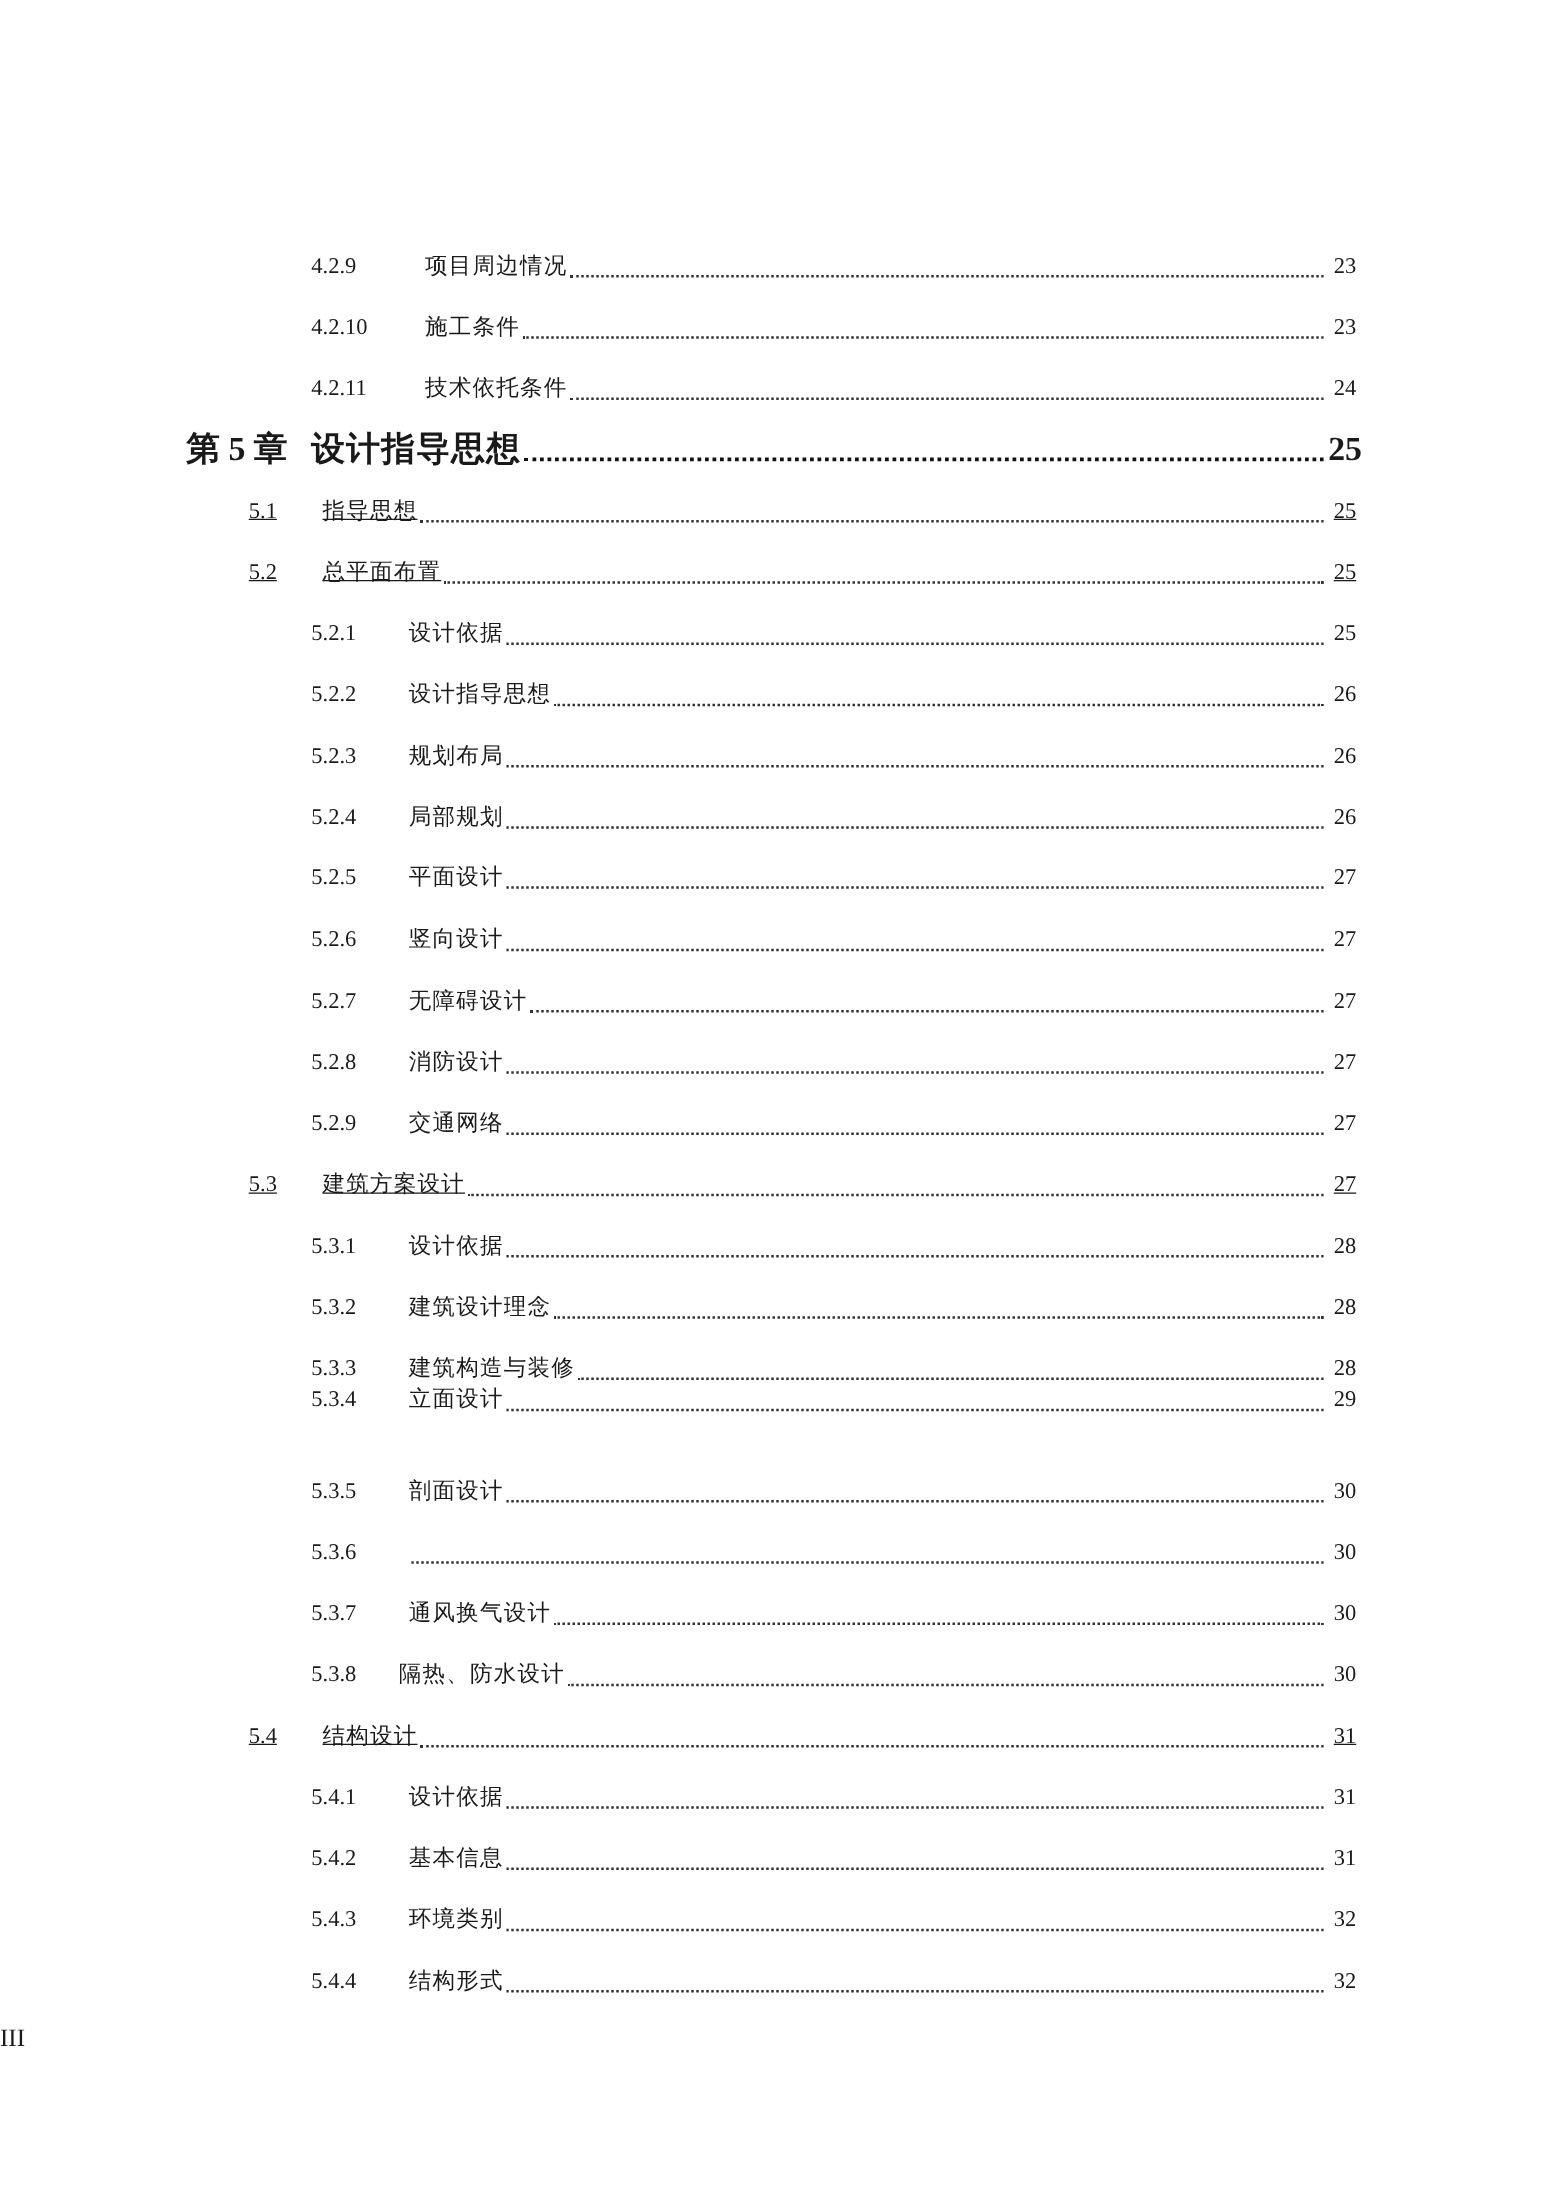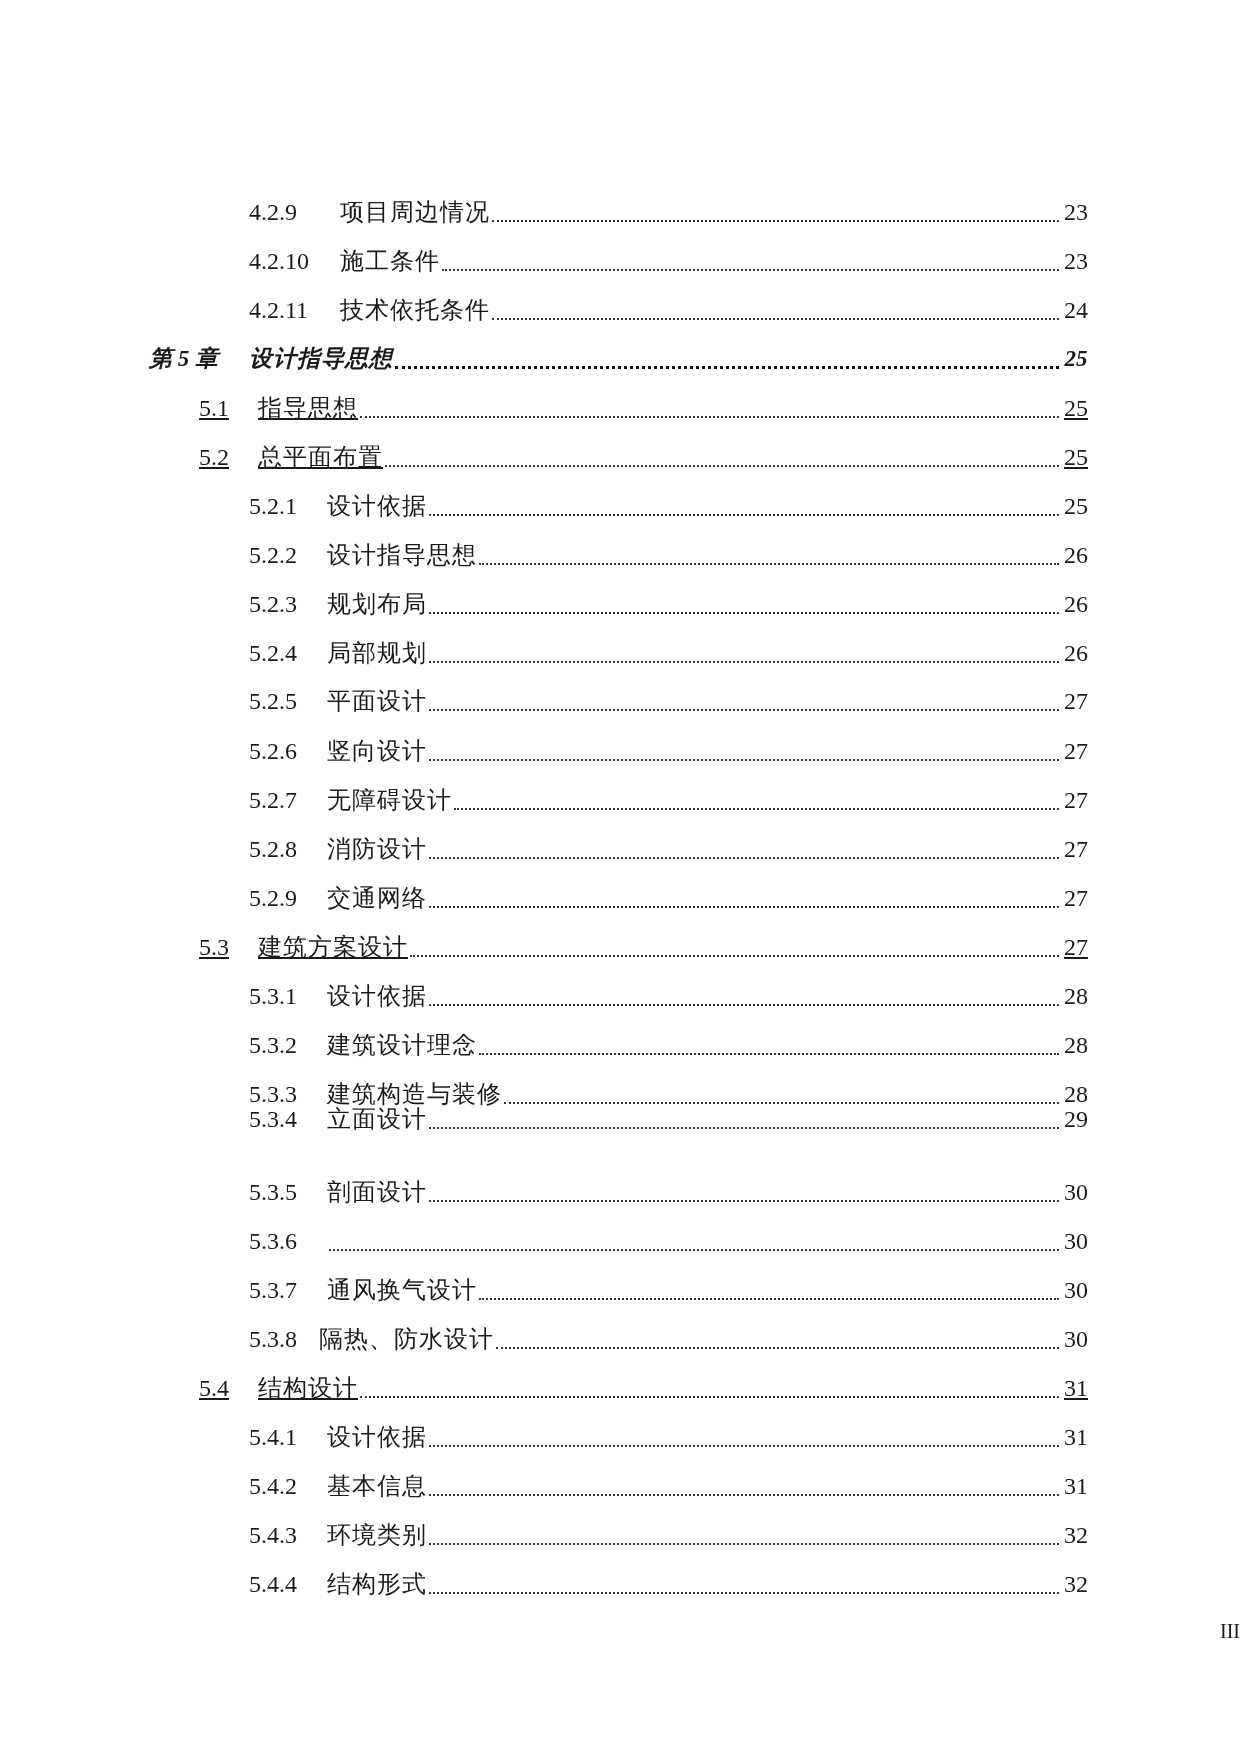--- a/index.html
+++ b/index.html
@@ -1,37 +1,37 @@
 <!DOCTYPE html>
 <html><head>
 <meta charset="utf-8">
 <style>
   html, body { margin: 0; padding: 0; background: #ffffff; }
   body { width: 1240px; height: 1754px; position: relative; overflow: hidden;
          font-family: "Liberation Serif", "DejaVu Serif", serif; color: #1a1a1a; }
   .toc { position: absolute; left: 0; top: 187px; width: 1240px; }
   .row { position: absolute; height: 50px; display: flex; align-items: center;
-         font-size: 24px; line-height: 50px; right: 149px; }
+         font-size: 18px; line-height: 50px; right: 149px; }
   .row .num { flex: 0 0 auto; white-space: nowrap; }
   .row .title { flex: 0 0 auto; white-space: nowrap; letter-spacing: 1px; }
   .row .leader { flex: 1 1 auto; overflow: hidden; white-space: nowrap; margin: 0 2px;
                  height: 50px; position: relative; }
   .row .leader::before { content: ""; position: absolute; left: 0; right: 0; bottom: 15px;
                  border-bottom: 2px dotted #333; }
   .row .page { flex: 0 0 auto; white-space: nowrap; text-align: center; min-width: 30px; }
-  .lvl1 { left: 149px; font-weight: bold; font-size: 23px; font-style: italic; }
+  .lvl1 { left: 149px; font-weight: bold; font-size: 27px; }
   .lvl1 .num { width: 100px; }
   .lvl1 .leader::before { border-bottom: 3px dotted #111; }
   .lvl2 { left: 199px; text-decoration: underline; }
   .lvl2 .num { width: 59px; }
   .lvl3 { left: 249px; }
   .lvl3 .num { width: 78px; }
   .lvl3.wide .num { width: 91px; }
   .lvl3.narrow .num { width: 70px; }
-  .footer { position: absolute; top: 1620px; left: 0; width: 1240px; text-align: right;
+  .footer { position: absolute; top: 1620px; left: 0; width: 1240px; text-align: left;
             font-size: 20px; }
 </style>
 </head>
 <body>
 
 <div class="toc">
   <div class="row lvl3 wide" style="top:0px">
     <span class="num">4.2.9</span>
     <span class="title">项目周边情况</span>
     <span class="leader"></span>

